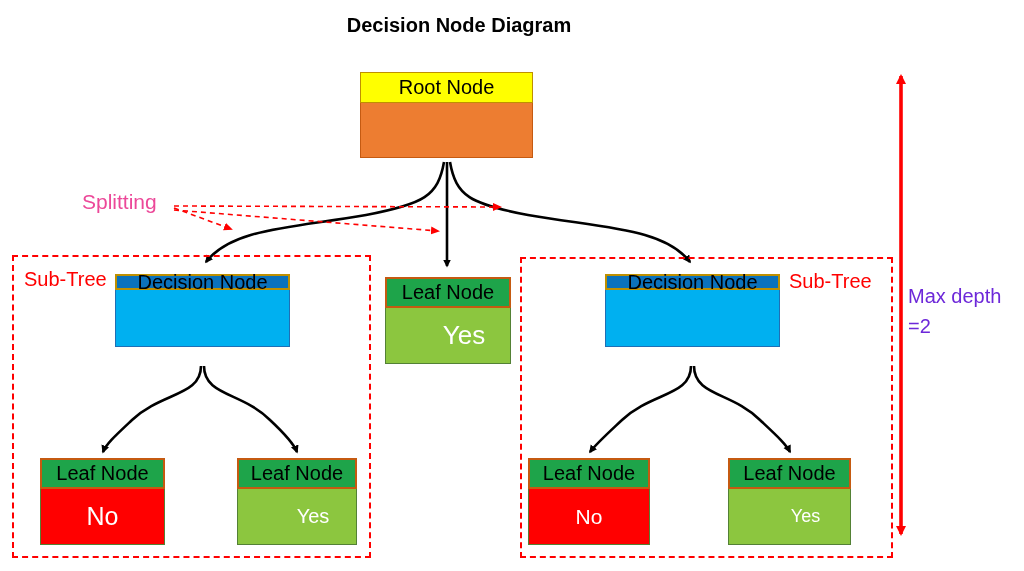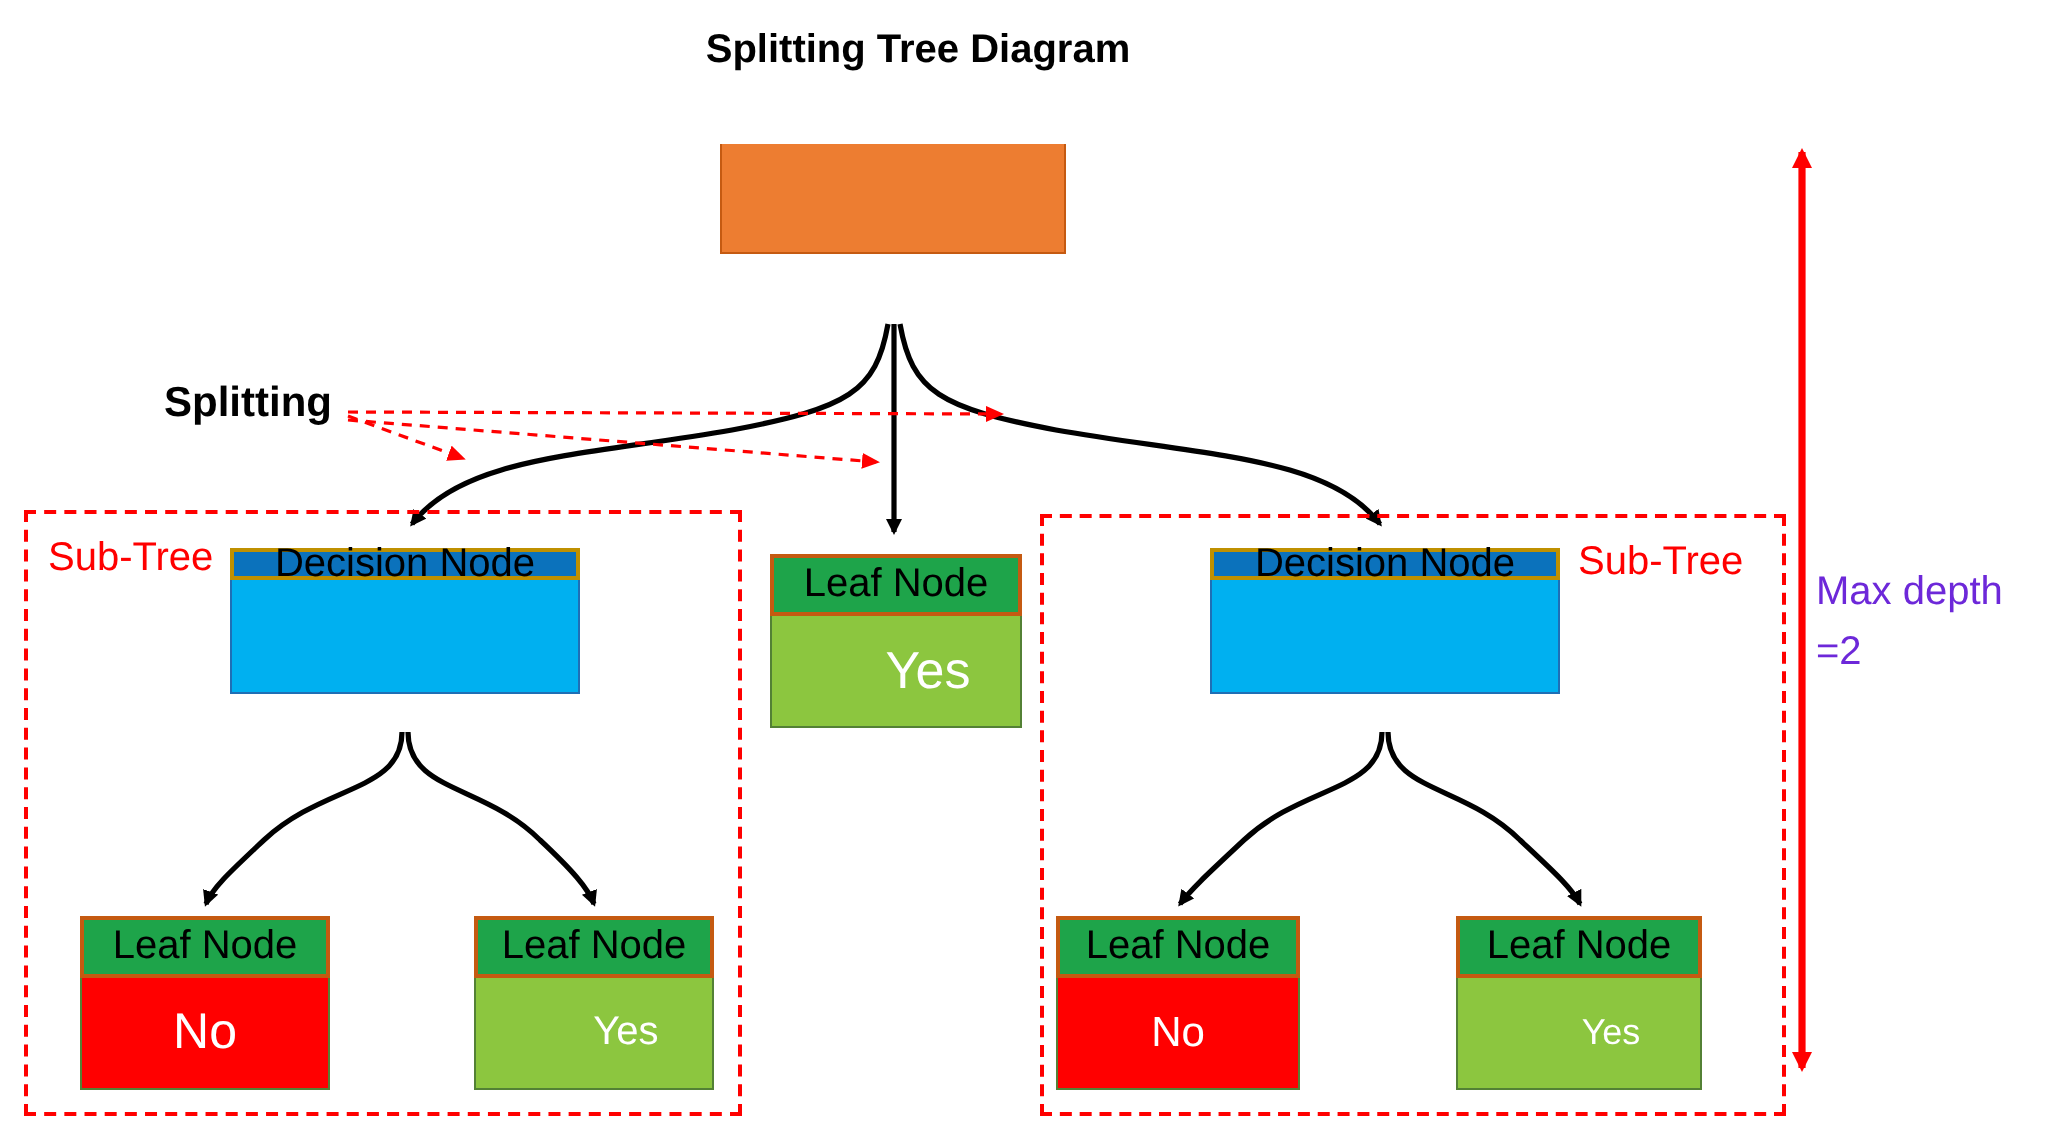--- a/index.html
+++ b/index.html
@@ -72,35 +72,35 @@
     position: absolute;
     color: var(--c-red);
     font-size: 20px;
   }
   .subtree-label-left  { left: 24px;  top: 268px; }
   .subtree-label-right { left: 789px; top: 270px; }
   
   .splitting {
     position: absolute;
     left: 82px; top: 190px;
-    font-size: 21px; color: #000000; font-weight: bold;
+    font-size: 21px; color: #ec4899;
   }
   .maxdepth {
     position: absolute;
     left: 908px; top: 281px; width: 112px;
     font-size: 20px; color: #6d28d9;
     line-height: 1.5;
   }
 </style>
 </head>
 <body>
 
 <div class="stage">
 
-  <div class="title">Splitting Tree Diagram</div>
+  <div class="title">Decision Node Diagram</div>
 
   <svg class="connectors" viewBox="0 0 1024 571">
     <defs>
       <marker id="mArrB" markerWidth="9" markerHeight="9" refX="6.5" refY="4" orient="auto" markerUnits="userSpaceOnUse">
         <path d="M0,0 L8,4 L0,8 Z" fill="#000000"></path>
       </marker>
       <marker id="mArrR" markerWidth="10" markerHeight="10" refX="7" refY="4" orient="auto" markerUnits="userSpaceOnUse">
         <path d="M0,0 L9,4 L0,8 Z" fill="#FF0000"></path>
       </marker>
       <marker id="mArrR2" markerWidth="12" markerHeight="12" refX="8" refY="5" orient="auto-start-reverse" markerUnits="userSpaceOnUse">
@@ -124,20 +124,21 @@
 
     <path d="M901,76 L901,534" fill="none" stroke="#FF0000" stroke-width="3.6" marker-start="url(#mArrR2)" marker-end="url(#mArrR2)"></path>
   </svg>
 
   <div class="subtree subtree-left"></div>
   <div class="subtree subtree-right"></div>
   <div class="subtree-label subtree-label-left">Sub-Tree</div>
   <div class="subtree-label subtree-label-right">Sub-Tree</div>
 
   <div class="node root">
+    <div class="hdr">Root Node</div>
     <div class="bdy"></div>
   </div>
 
   <div class="node decision dec-left">
     <div class="hdr">Decision Node</div>
     <div class="bdy"></div>
   </div>
 
   <div class="node leaf leaf-mid">
     <div class="hdr">Leaf Node</div>

